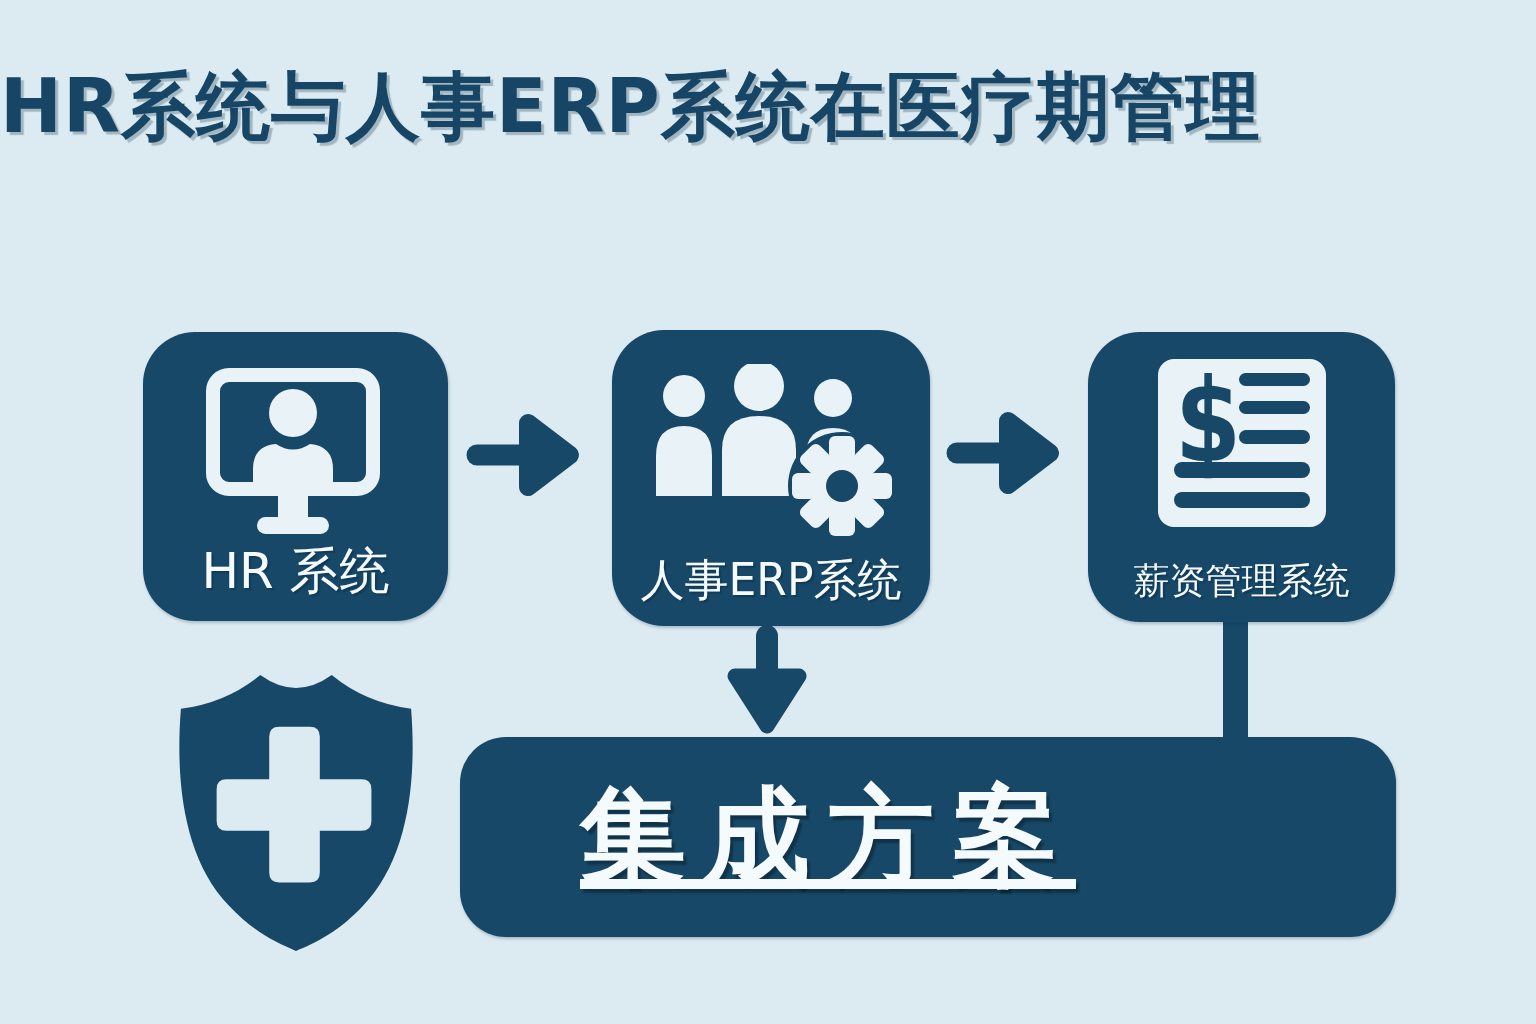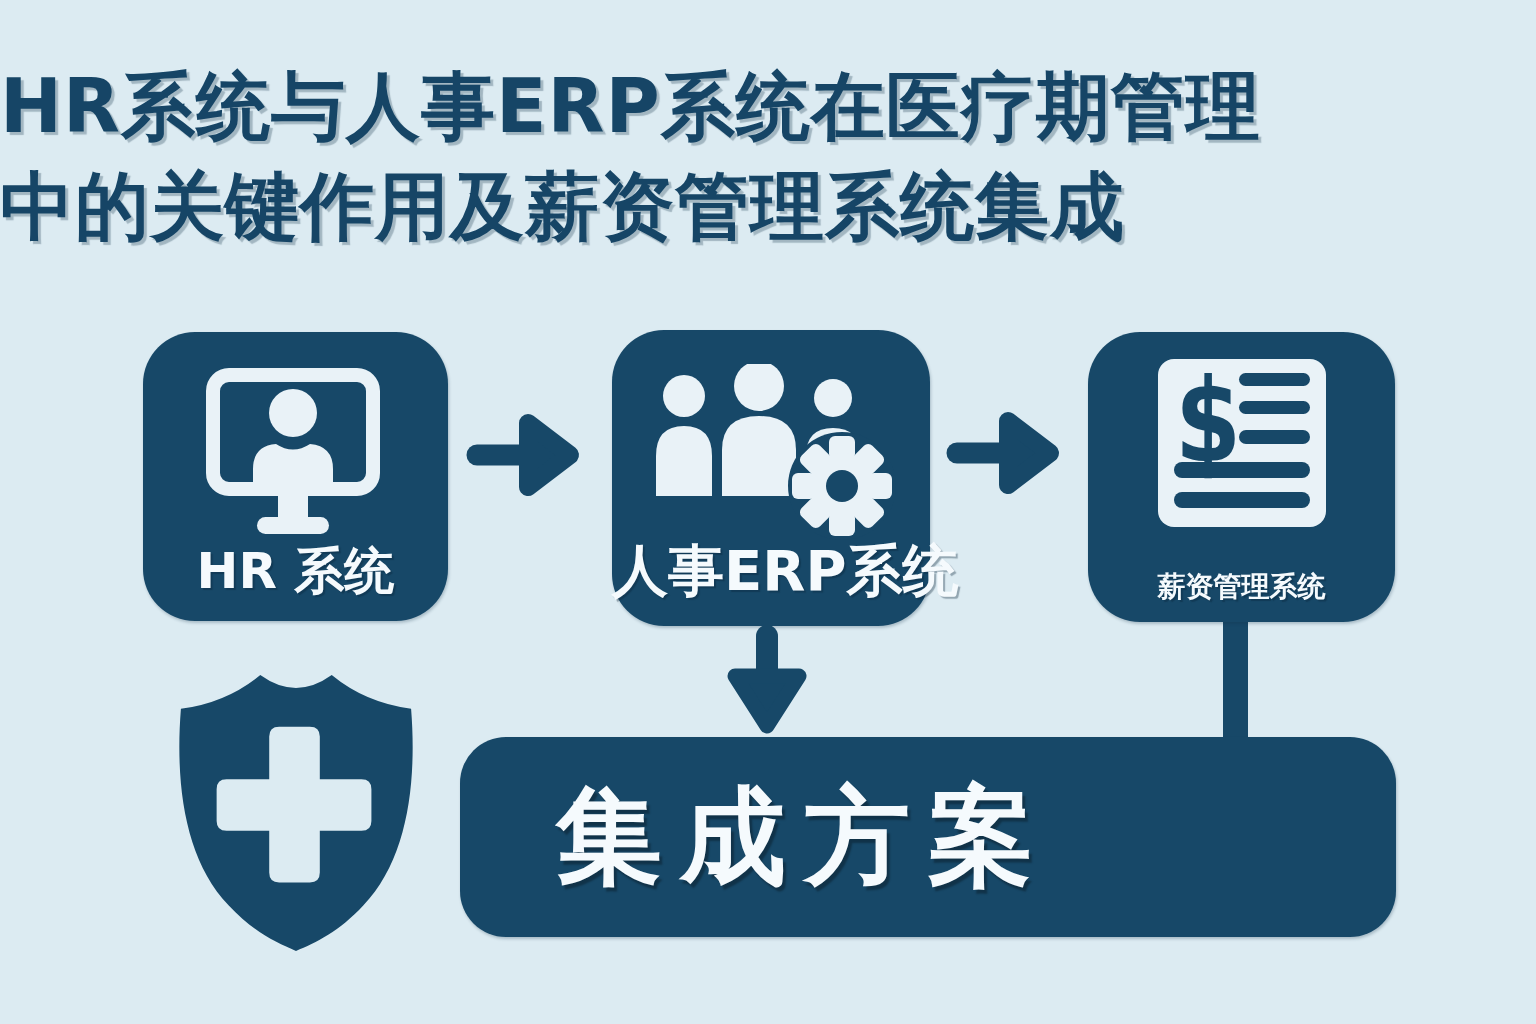--- a/index.html
+++ b/index.html
@@ -48,27 +48,27 @@
   .node-icon { position: absolute; }
   #node-hr .node-icon      { left: 62px; top: 35px; }
   #node-erp .node-icon     { left: 36px; top: 34px; }
   #node-payroll .node-icon { left: 69px; top: 26px; }
   .node-label {
     position: absolute;
     bottom: 16px;
     width: 100%;
     text-align: center;
     color: var(--label);
-    font-weight: bold;
+    font-weight: normal;
     text-shadow: 2px 2px 1px rgba(10, 35, 55, 0.35);
     white-space: nowrap;
   }
   #node-hr .node-label      { font-size: 50px; }
-  #node-erp .node-label     { font-size: 56px; }
-  #node-payroll .node-label { font-size: 28px; }
+  #node-erp .node-label     { font-size: 44px; }
+  #node-payroll .node-label { font-size: 36px; }
   
   .arrow { position: absolute; z-index: 2; }
   #arrow-hr-erp      { left: 464px; top: 400px; }
   #arrow-erp-payroll { left: 944px; top: 398px; }
   #arrow-erp-integration { left: 722px; top: 626px; }
   .connector-line {
     position: absolute;
     left: 1223px;
     top: 600px;
     width: 25px;
@@ -86,37 +86,37 @@
     width: 936px;
     height: 200px;
     background: var(--navy);
     border-radius: 46px;
     display: flex;
     align-items: center;
     z-index: 2;
     box-shadow: 1px 2px 3px rgba(16, 48, 72, 0.25);
   }
   .integration-label {
-    padding-left: 96px;
+    padding-left: 120px;
     font-size: 106px;
     font-weight: bold;
     letter-spacing: 18px;
     color: var(--label);
     text-shadow: 3px 4px 2px rgba(0, 0, 0, 0.3);
     white-space: nowrap;
+    text-decoration: underline;
   }
 </style>
 </head>
 <body>
 
 <div class="canvas">
 
   <div class="title-block">
     <div>HR系统与人事ERP系统在医疗期管理</div>
-    <div>中的关键作用及薪资管理系统集成</div>
   </div>
 
   <div class="connector-line"></div>
 
   <div class="node" id="node-hr">
     <svg class="node-icon" width="177" height="168" viewBox="0 0 177 168">
       <rect x="8" y="8" width="160" height="114" rx="16" fill="none" stroke="var(--icon)" stroke-width="14"></rect>
       <g fill="var(--icon)">
         <circle cx="88" cy="46" r="24"></circle>
         <path d="M48 115 V102 Q48 79 71 77 Q88 88 105 77 Q128 79 128 102 V115 Z"></path>

